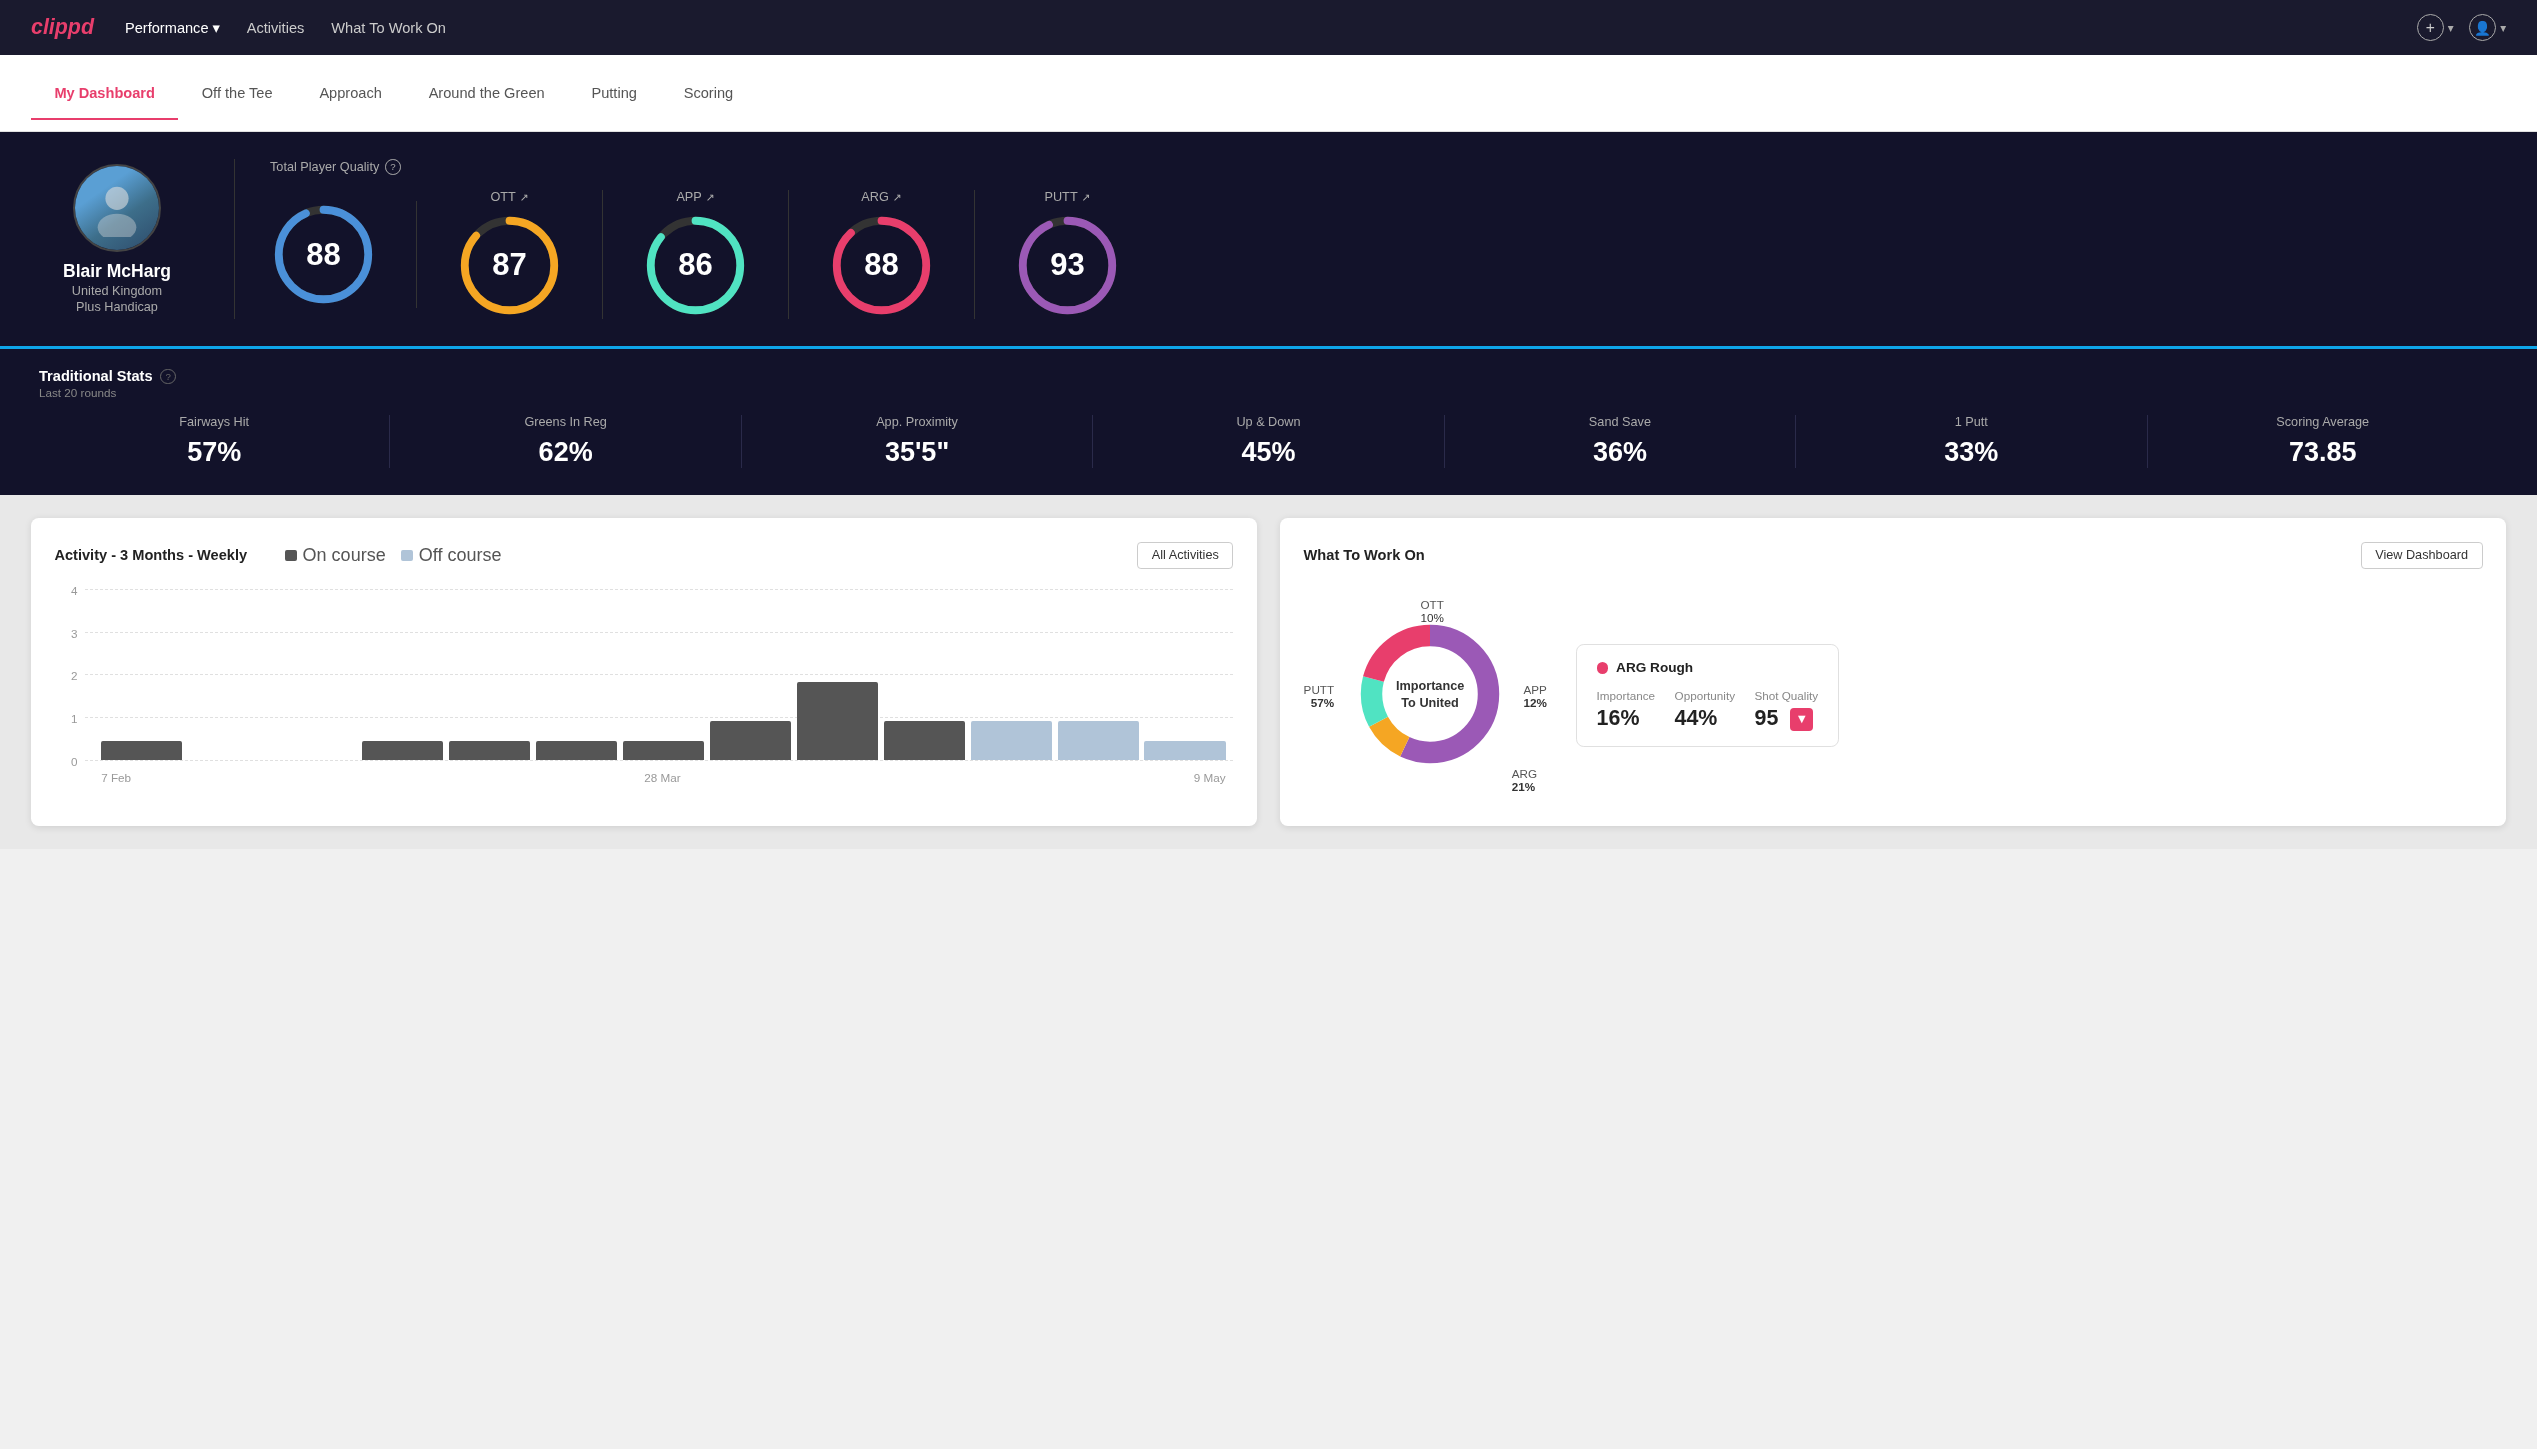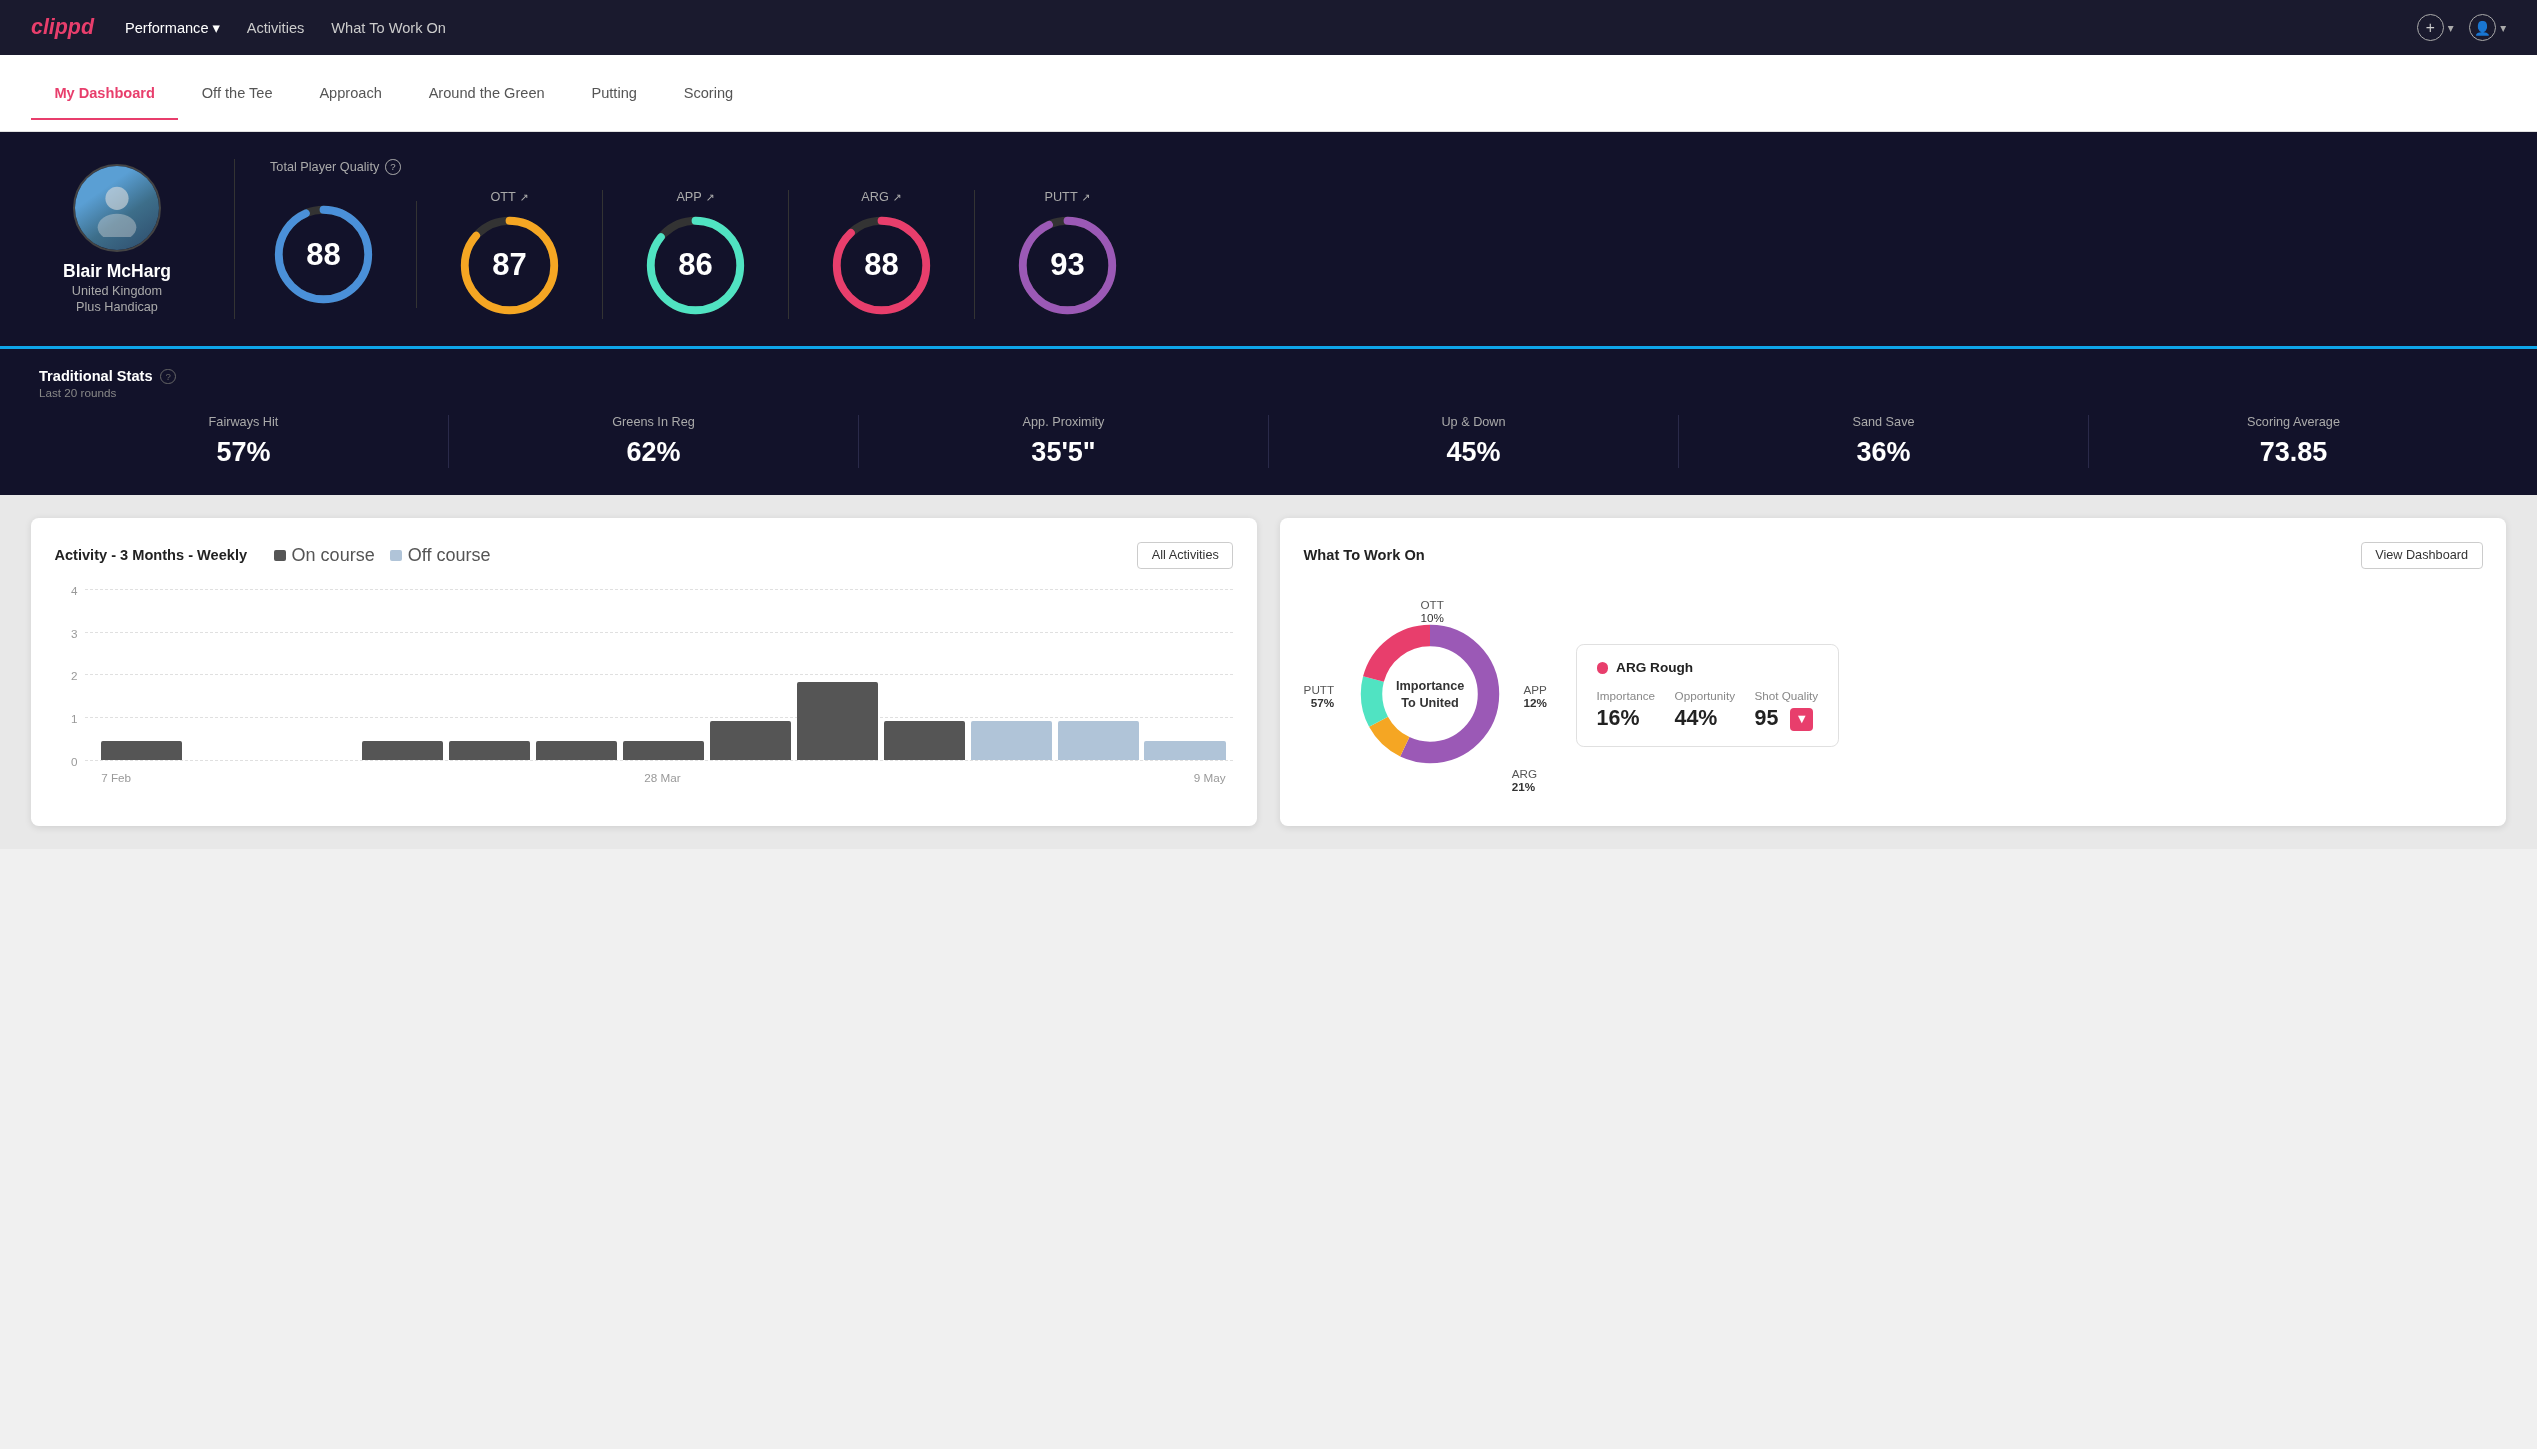--- a/index.html
+++ b/index.html
@@ -314,32 +314,36 @@
       <div class="stat-value">35'5"</div>
     </div>
     <div class="stat-item">
       <div class="stat-name">Up &amp; Down</div>
       <div class="stat-value">45%</div>
     </div>
     <div class="stat-item">
       <div class="stat-name">Sand Save</div>
       <div class="stat-value">36%</div>
     </div>
+    <div class="stat-item">
+      <div class="stat-name">1 Putt</div>
+      <div class="stat-value">33%</div>
+    </div>
     <div class="stat-item" style="border-right:none;">
       <div class="stat-name">Scoring Average</div>
       <div class="stat-value">73.85</div>
     </div>
   </div>
 </div>
 
 <div class="bottom-section">
 
   <div class="card activity-card">
     <div class="card-header">
-      <div style="display:flex;align-items:center;gap:27px;">
+      <div style="display:flex;align-items:center;gap:38px;">
         <span class="card-title">Activity - 3 Months - Weekly</span>
         <div class="legend">
           <div class="legend-item">
             <div class="legend-dot" style="background:#555;"></div>
             <span>On course</span>
           </div>
           <div class="legend-item">
             <div class="legend-dot" style="background:#b0c4d8;"></div>
             <span>Off course</span>
           </div>

